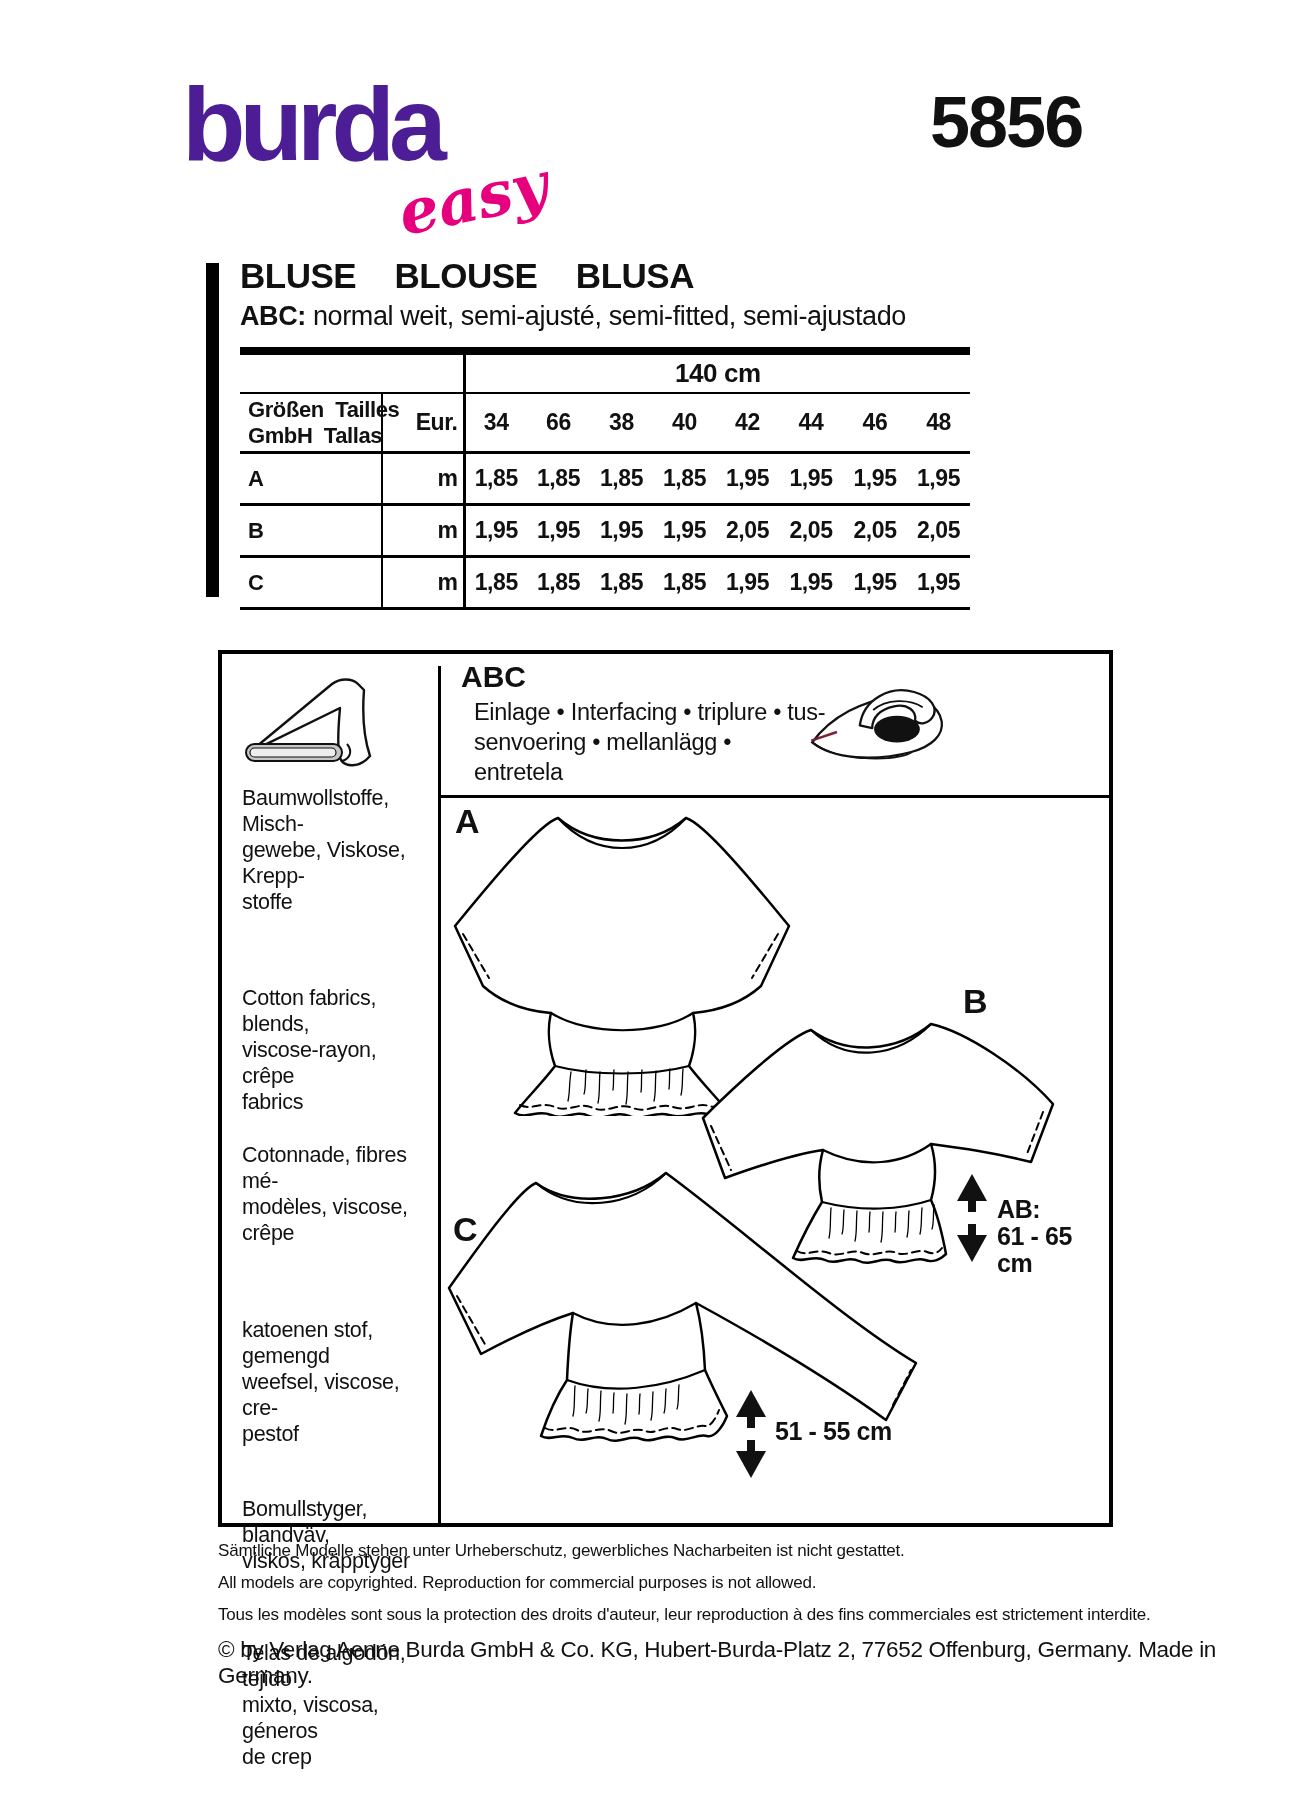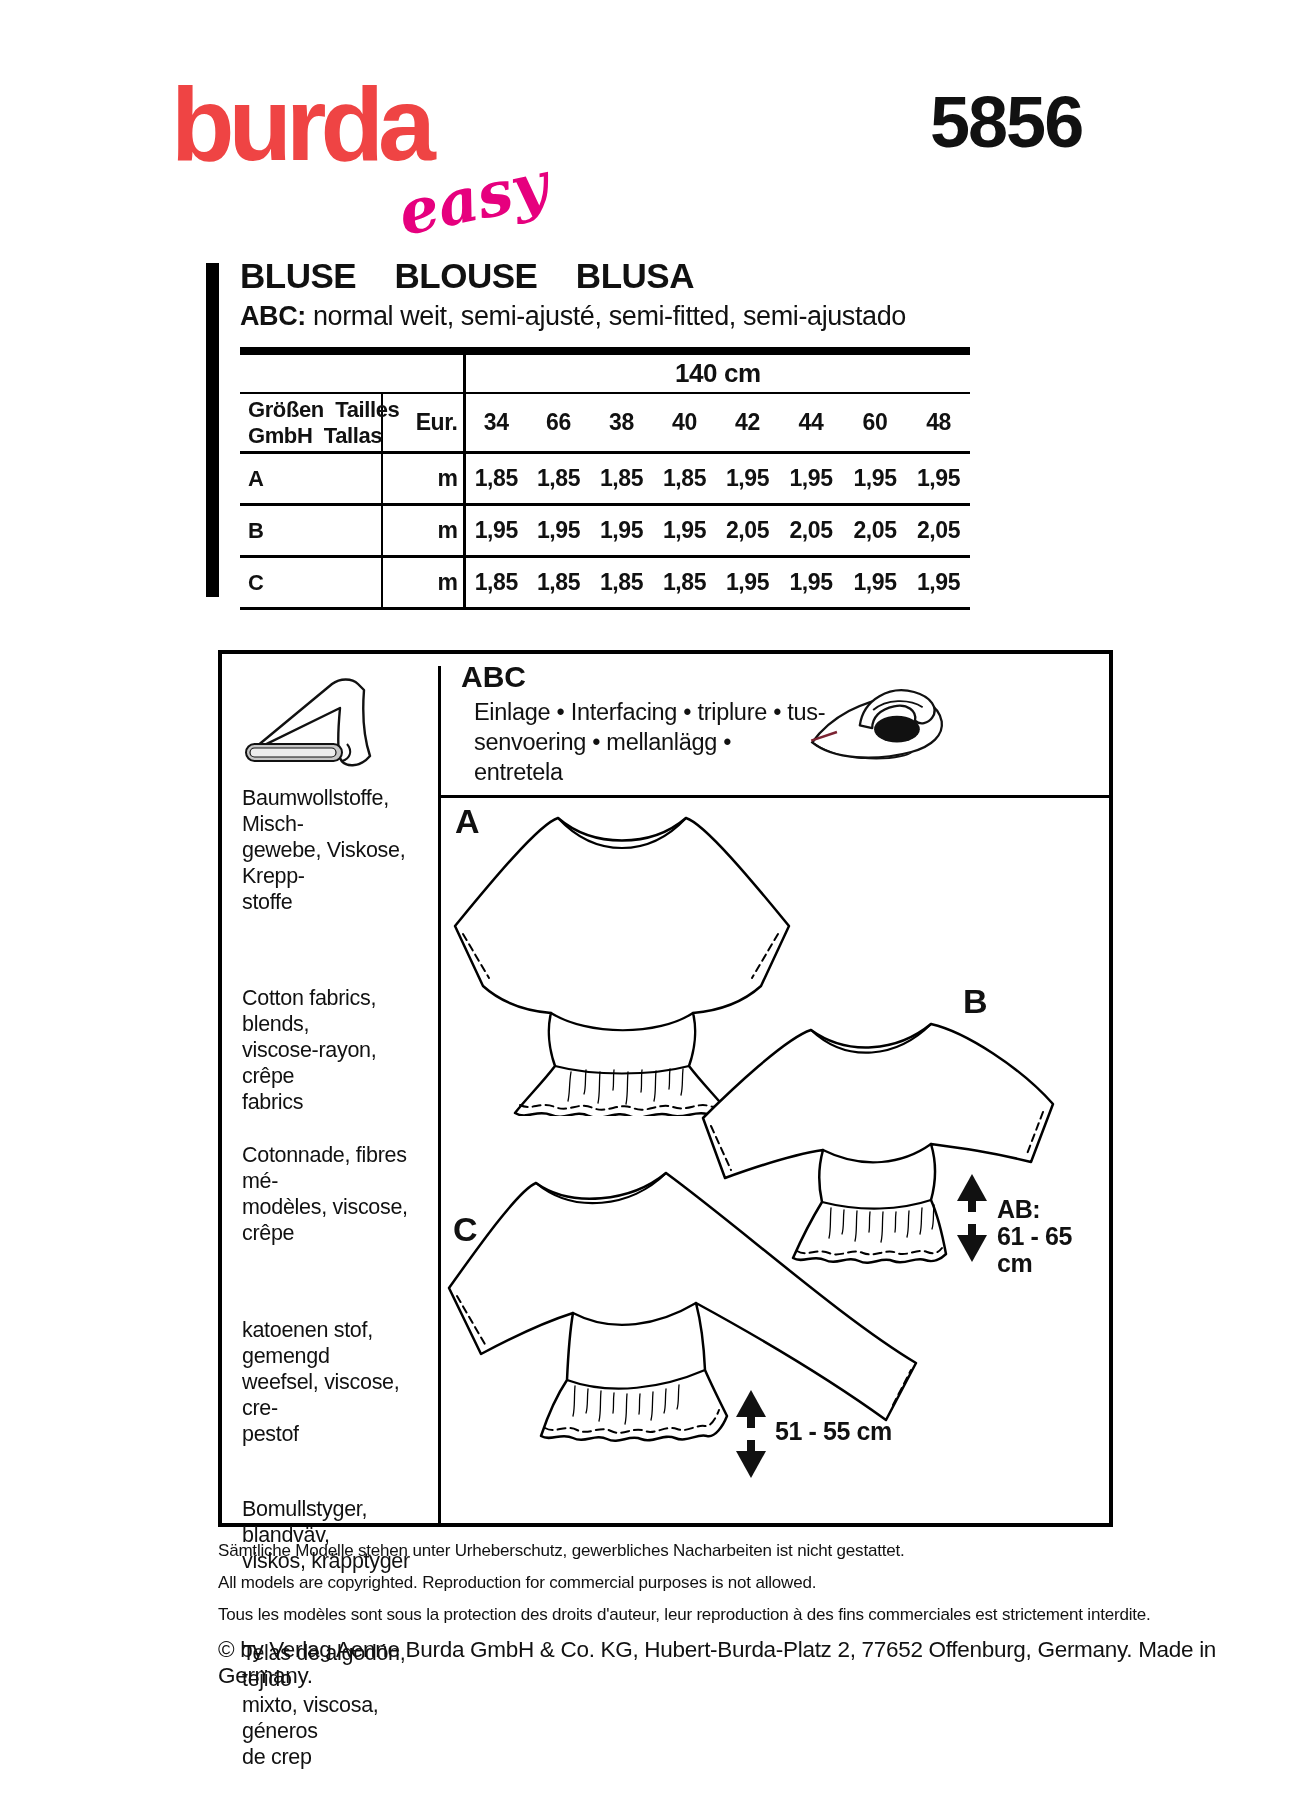--- a/index.html
+++ b/index.html
@@ -4,22 +4,22 @@
 <style>
   html,body{margin:0;padding:0;background:#e8e8e8;}
   .sheet{
     position:relative;width:1303px;height:1800px;background:#ffffff;
     font-family:"Liberation Sans",sans-serif;color:#111;overflow:hidden;
     margin:0 auto;
   }
   .abs{position:absolute;}
   
   .brand{
-    left:171px;top:72px;font-size:104px;font-weight:bold;letter-spacing:-6px;
-    color:#ef4444;line-height:1;
+    left:182px;top:72px;font-size:104px;font-weight:bold;letter-spacing:-6px;
+    color:#4c1d95;line-height:1;
   }
   .brand-sub{
     left:398px;top:168px;font-size:62px;font-weight:bold;font-style:italic;
     font-family:"DejaVu Serif",serif;color:#e6007e;transform:rotate(-12deg);line-height:1;
   }
   .pattern-number{
     left:930px;top:86px;width:196px;font-size:72px;font-weight:bold;
     letter-spacing:-2px;line-height:1;
   }
   
@@ -96,21 +96,21 @@
       <tr class="r-head2">
         <td class="c-label">Größen  Tailles
 GmbH  Tallas</td>
         <td class="c-eur">Eur.</td>
         <td>34</td>
         <td>66</td>
         <td>38</td>
         <td>40</td>
         <td>42</td>
         <td>44</td>
-        <td>60</td>
+        <td>46</td>
         <td>48</td>
       </tr>
       <tr class="r-view">
         <td class="c-label">A</td>
         <td class="c-eur">m</td>
         <td>1,85</td>
         <td>1,85</td>
         <td>1,85</td>
         <td>1,85</td>
         <td>1,95</td>

